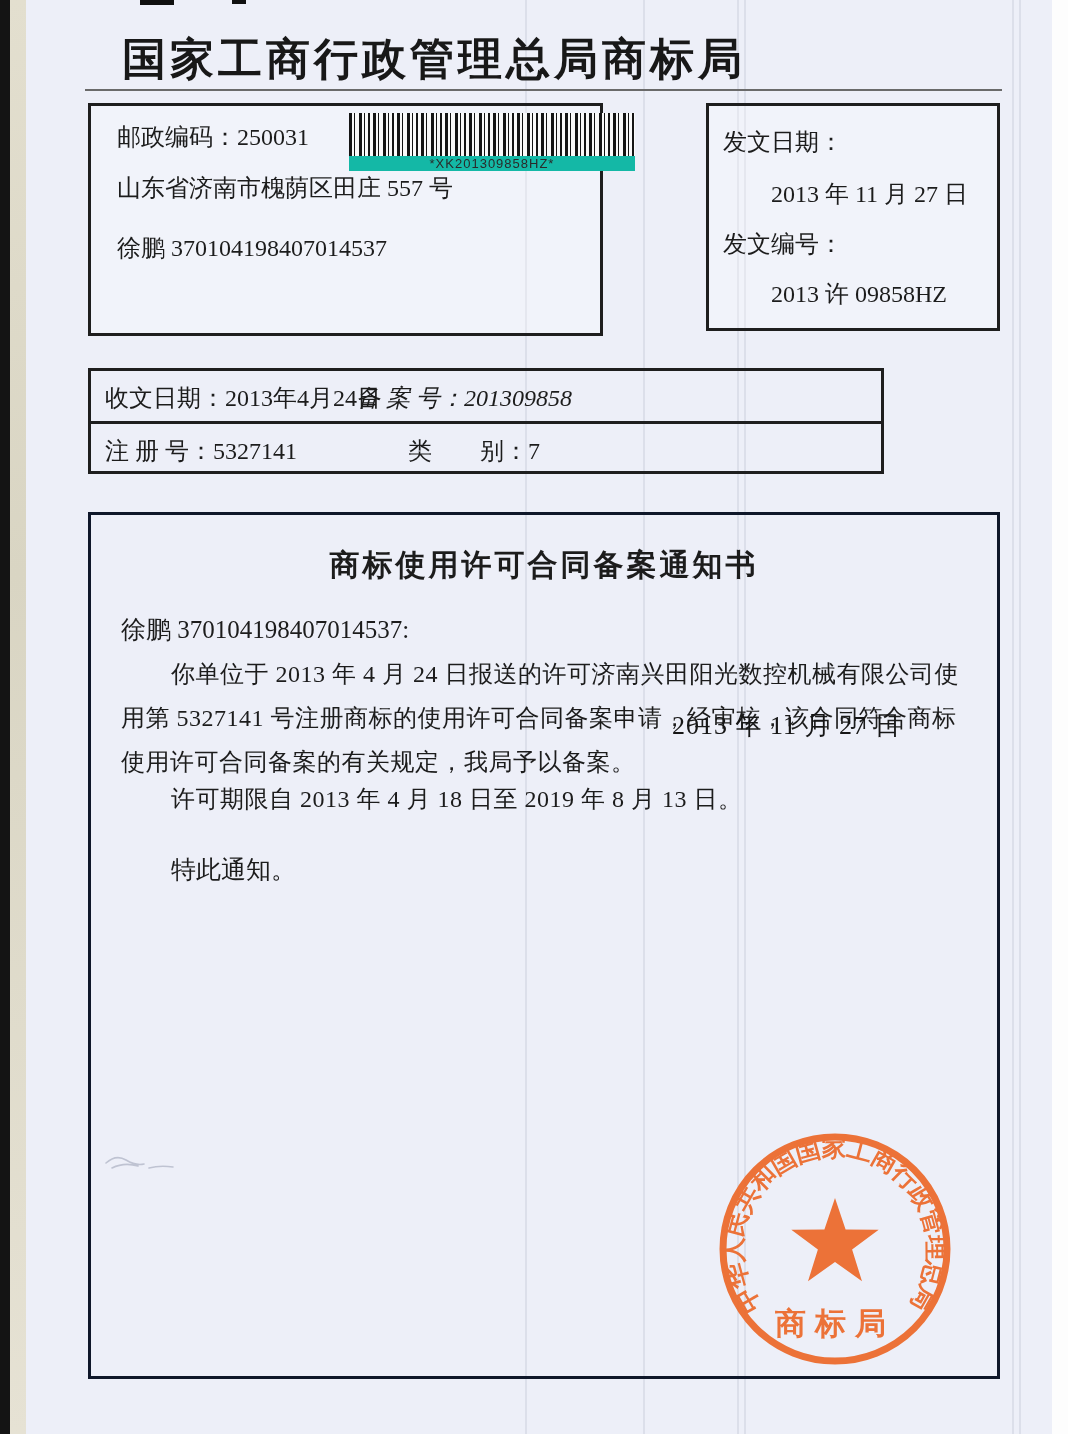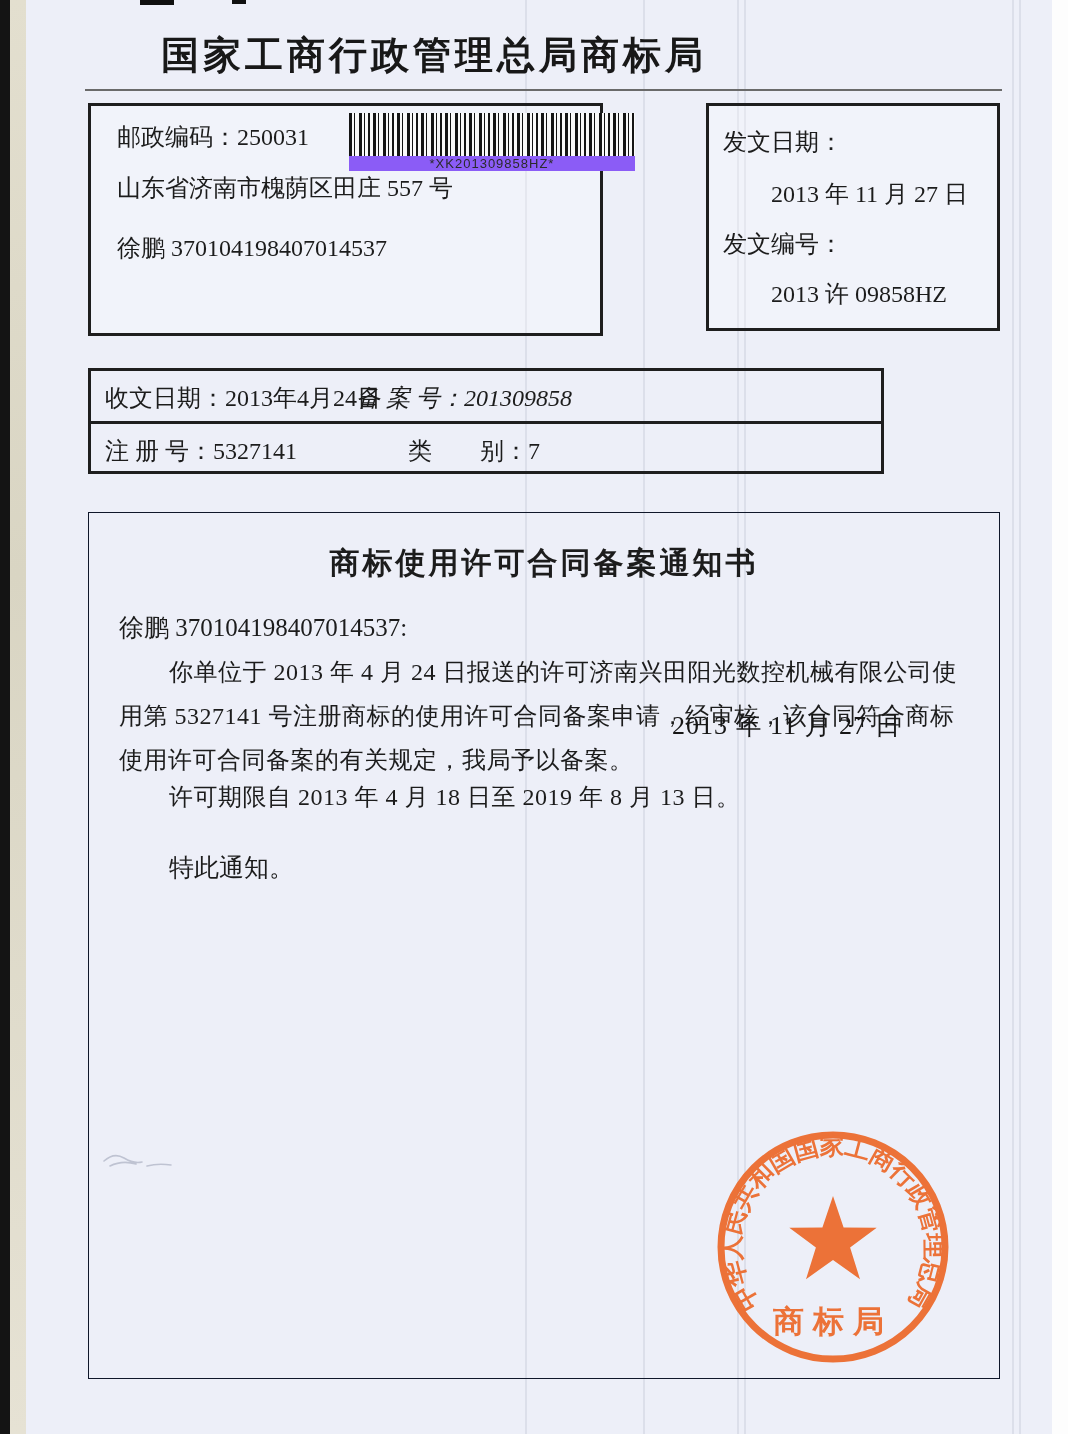--- a/index.html
+++ b/index.html
@@ -15,51 +15,51 @@
   }
   
   .edge-black-left { position: absolute; left: 0; top: 0; width: 10px; height: 100%; background: #141414; }
   .edge-beige { position: absolute; left: 10px; top: 0; width: 16px; height: 100%; background: linear-gradient(180deg,#e3dfcf,#d9d5c3 40%,#e6e2d4); }
   .edge-white-right { position: absolute; right: 0; top: 0; width: 16px; height: 100%; background: #fdfdfd; }
   .tick { position: absolute; background: #101010; }
   .streak { position: absolute; top: 0; height: 100%; width: 2px; background: rgba(120,128,150,0.14); }
 
   .header-title {
     position: absolute; left: 0; top: 30px; width: 868px;
-    text-align: center; font-size: 38px; font-weight: bold; letter-spacing: 4px;
+    text-align: center; font-size: 44px; font-weight: bold; letter-spacing: 4px;
     color: #181818;
   }
   .header-rule { position: absolute; left: 85px; top: 89px; width: 917px; height: 2px; background: #6a6a6a; }
 
   .box { position: absolute; border: 3px solid #1e1e1e; background: rgba(255,255,255,0.25); }
   .address-box { left: 88px; top: 103px; width: 515px; height: 233px; }
   .dispatch-box { left: 706px; top: 103px; width: 294px; height: 228px; }
 
   .line { position: absolute; font-size: 24px; white-space: nowrap; }
 
-  .barcode-wrap { position: absolute; left: 258px; top: 7px; width: 286px; background: #8b5cf6; text-align: center; }
+  .barcode-wrap { position: absolute; left: 258px; top: 7px; width: 286px; background: #14b8a6; text-align: center; }
   .barcode {
     width: 286px; height: 43px;
     background-image: repeating-linear-gradient(90deg,
       #151515 0px, #151515 3px, #fafafa 3px, #fafafa 5px,
       #151515 5px, #151515 6px, #fafafa 6px, #fafafa 10px,
       #151515 10px, #151515 13px, #fafafa 13px, #fafafa 15px,
       #151515 15px, #151515 16px, #fafafa 16px, #fafafa 19px,
       #151515 19px, #151515 21px, #fafafa 21px, #fafafa 24px);
   }
   .barcode-label { font-family: "Liberation Sans", "DejaVu Sans", sans-serif; font-size: 13px; color: #2a2a2a; letter-spacing: 1px; }
 
   .record-table { position: absolute; left: 88px; top: 368px; width: 796px; height: 106px; border: 3px solid #1e1e1e; }
   .record-divider { position: absolute; left: 0; top: 50px; width: 100%; height: 3px; background: #1e1e1e; }
   .record-row { position: absolute; left: 0; width: 100%; height: 50px; }
   .record-row.r1 { top: 0; }
   .record-row.r2 { top: 53px; }
   .record-cell { position: absolute; top: 11px; font-size: 24px; white-space: nowrap; }
 
-  .main-box { position: absolute; left: 88px; top: 512px; width: 912px; height: 867px; border: 1px solid #0f172a; }
+  .main-box { position: absolute; left: 88px; top: 512px; width: 912px; height: 867px; border: 3px solid #0f172a; }
   .notice-title { position: absolute; left: 0; top: 30px; width: 100%; text-align: center; font-size: 30px; font-weight: bold; letter-spacing: 3px; }
   .addressee { position: absolute; left: 30px; top: 98px; font-size: 25px; }
   .body-line { position: absolute; left: 30px; right: 24px; font-size: 24px; white-space: nowrap; letter-spacing: 0.5px; }
   .indent { padding-left: 50px; }
   .closing { position: absolute; left: 80px; top: 338px; font-size: 25px; }
   .pencil-mark { position: absolute; left: 12px; top: 636px; opacity: 0.55; }
 
   .seal { position: absolute; left: 624px; top: 614px; width: 240px; height: 240px; opacity: 0.95; }
   .seal-date { position: absolute; left: 672px; top: 708px; font-size: 26px; color: #161616; white-space: nowrap; letter-spacing: 1px; }
 

